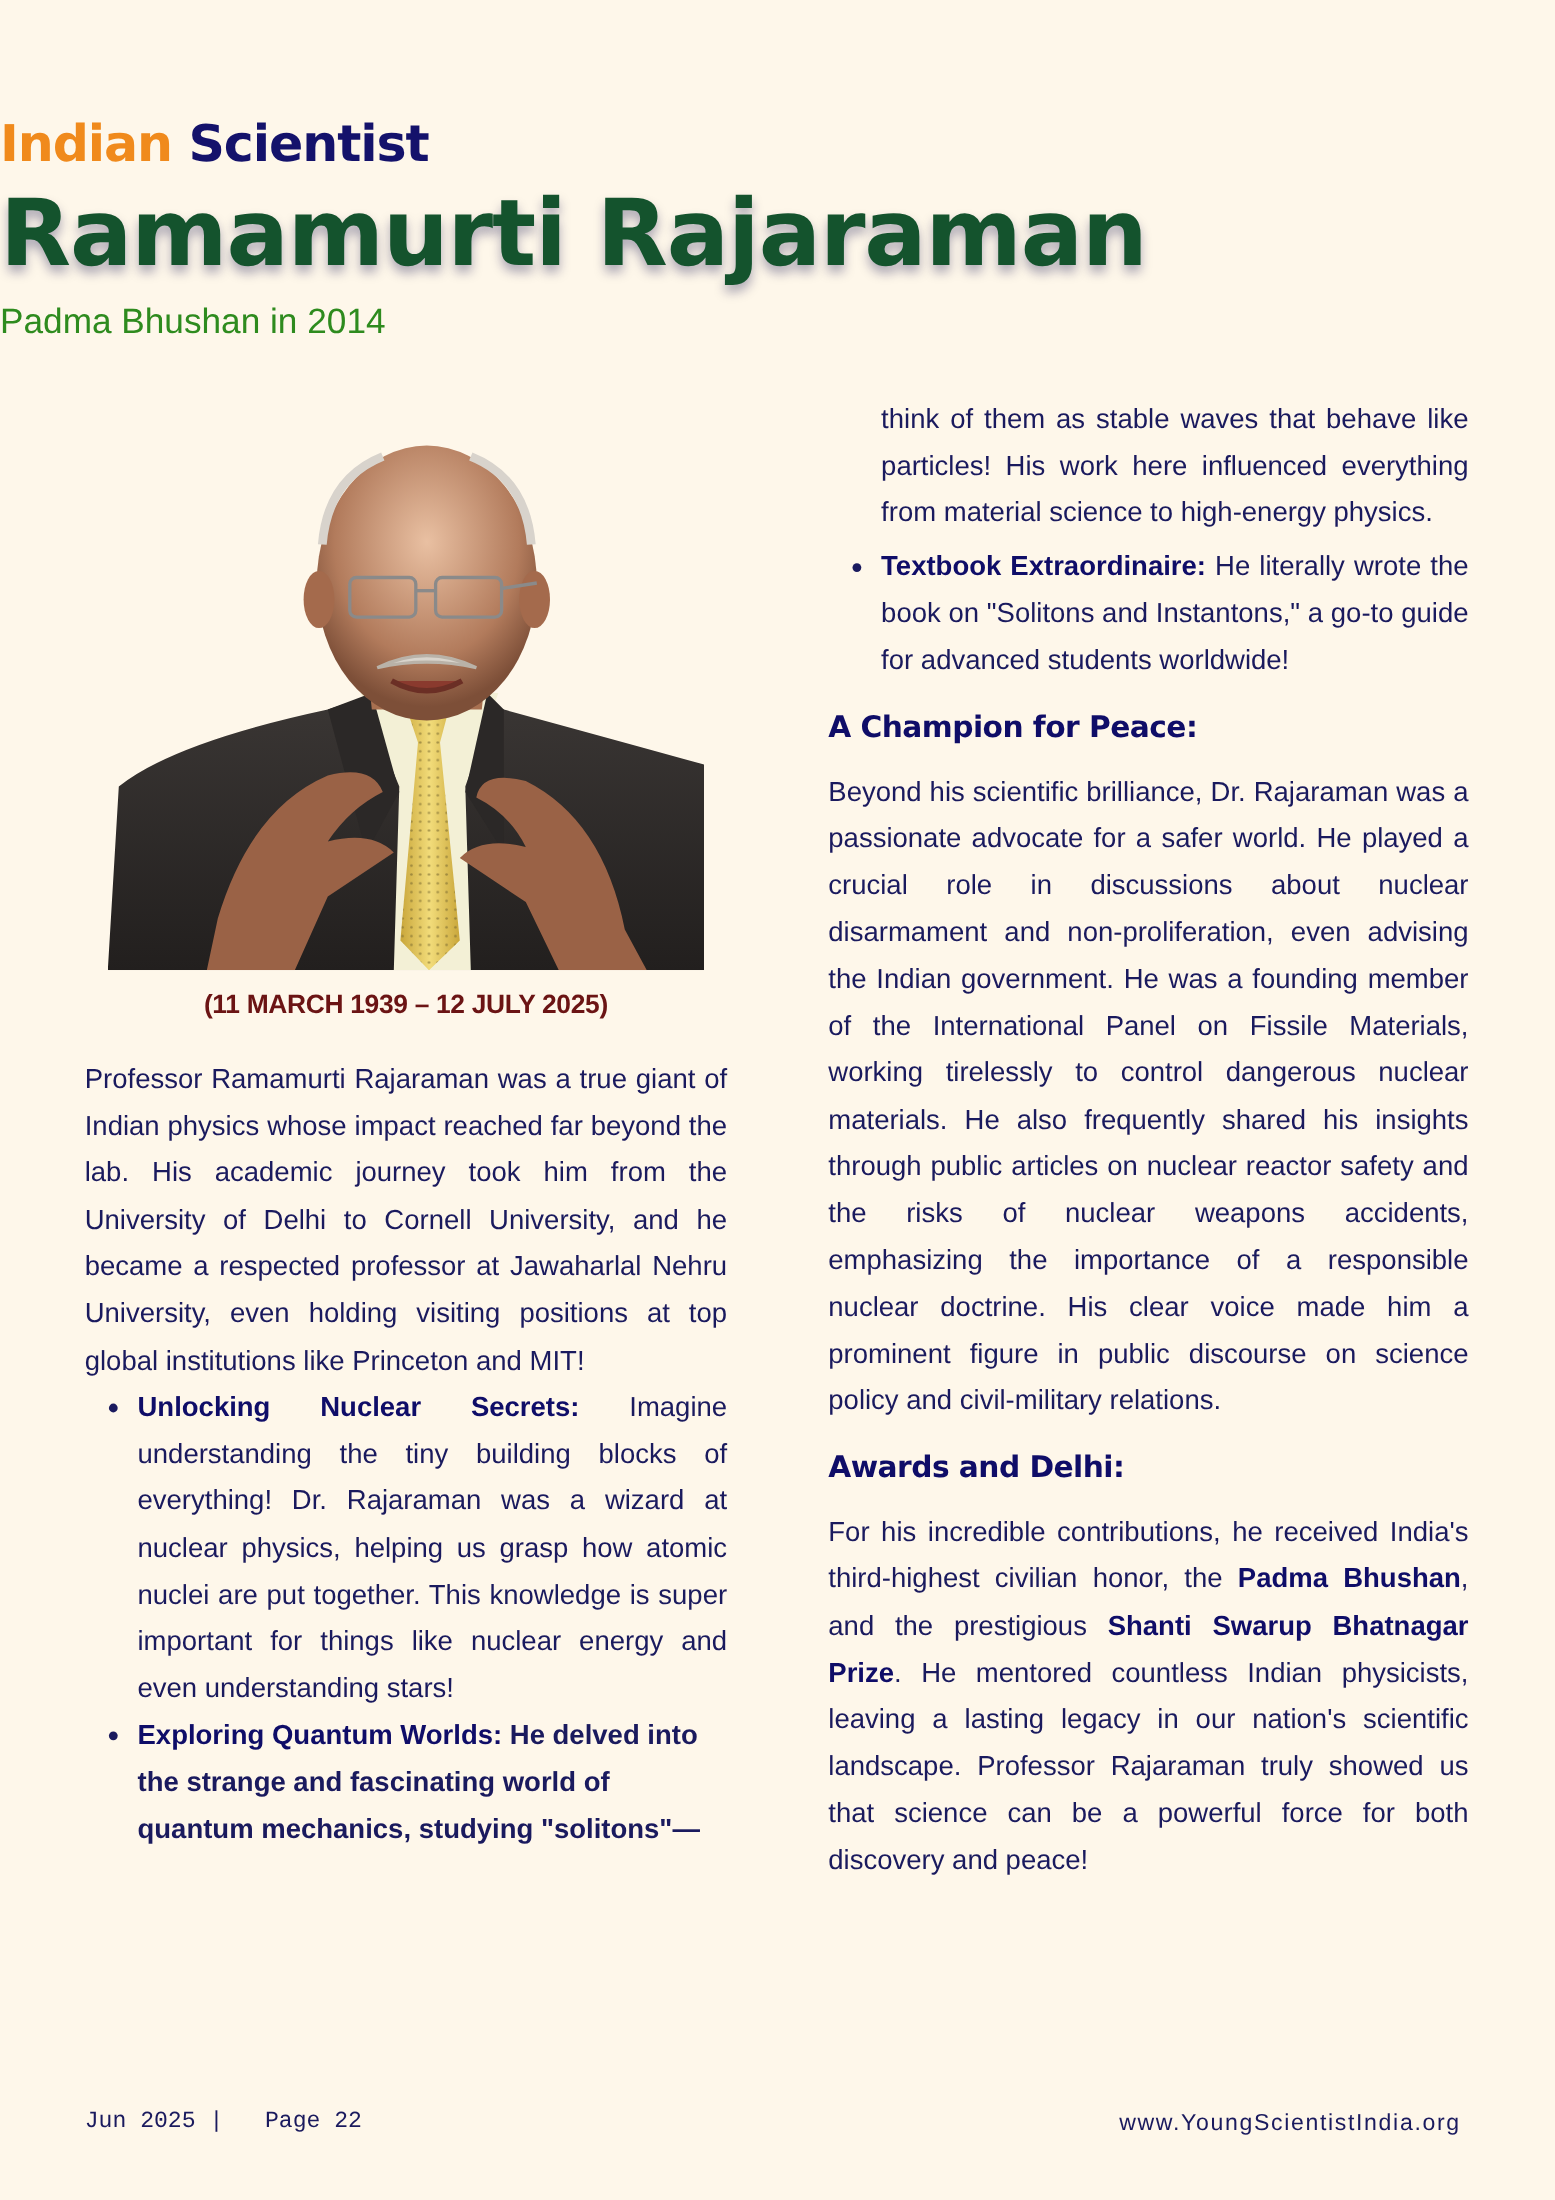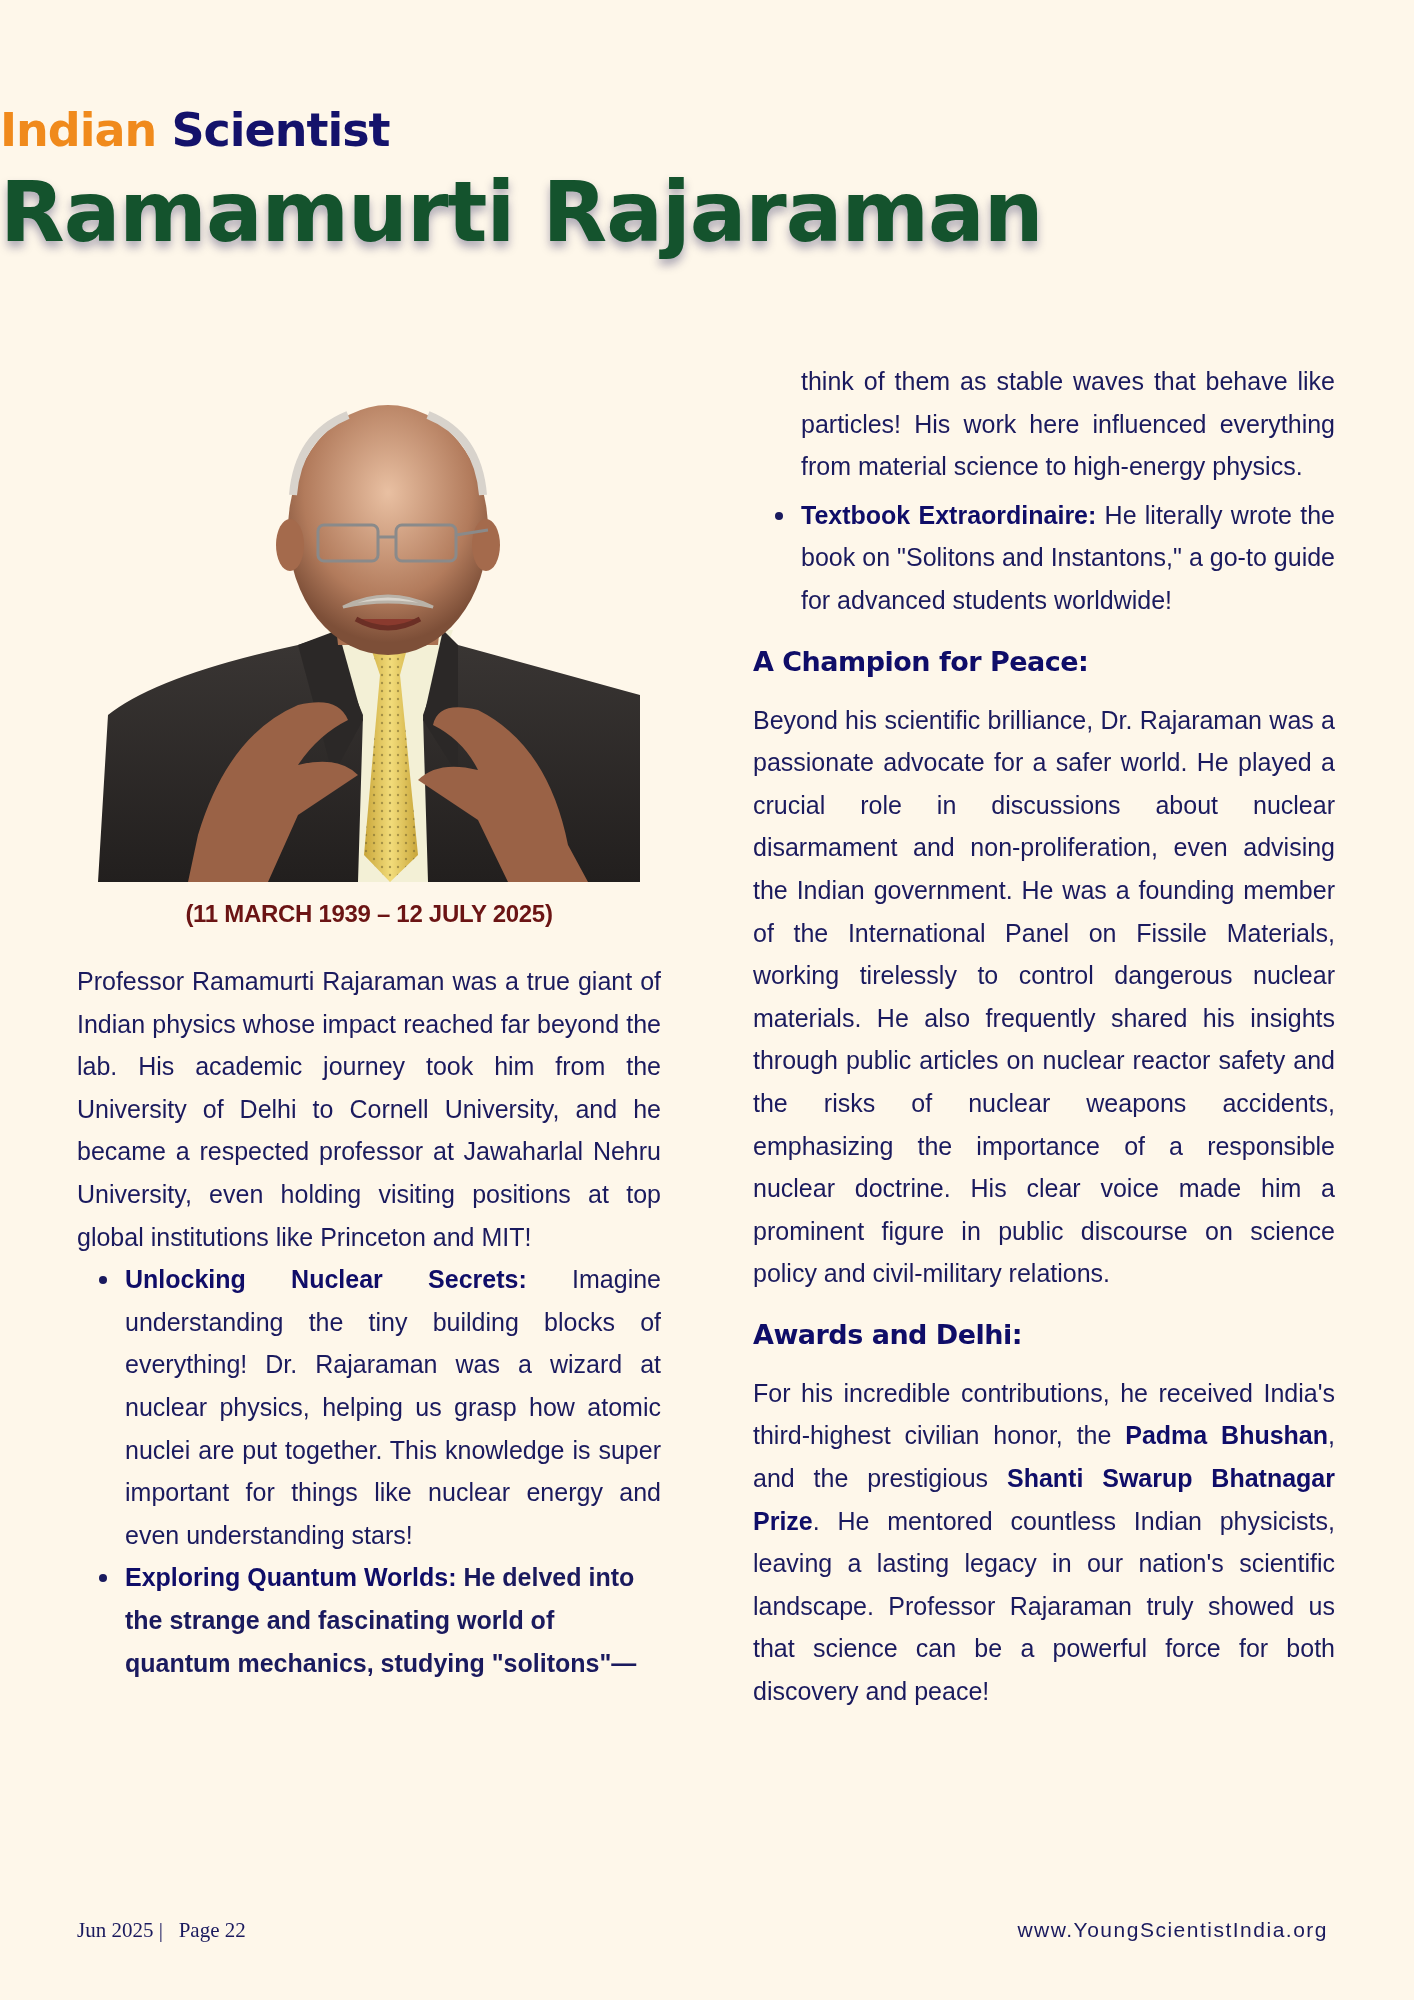--- a/index.html
+++ b/index.html
@@ -50,36 +50,37 @@
     ul.bullets { list-style: none; margin: 0; padding: 0; }
     ul.bullets li { position: relative; padding-left: 48px; }
     ul.bullets li::before {
       content: ""; position: absolute; left: 22px; top: 18px;
       width: 8px; height: 8px; border-radius: 50%; background: #1a1a5e;
     }
     .nobullet { padding-left: 48px; }
     b, strong { color: #0f0d68; }
     .footer-left {
       position: absolute; left: 77px; top: 1918px;
-      font-family: Liberation Serif, serif; font-size: 21px; color: #1a1a5e;
+      font-family: Liberation Mono, monospace; font-size: 21px; color: #1a1a5e;
     }
     .footer-right {
       position: absolute; right: 86px; top: 1918px;
       font-family: "Liberation Sans", sans-serif; font-size: 21px; color: #1a1a5e; letter-spacing: 1.5px;
     }
   </style>
 </head>
 <body>
 
 <div class="header">
   <div class="kicker">
     <span class="orange">Indian</span>
     <span class="navy">Scientist</span>
   </div>
   <div class="name">Ramamurti Rajaraman</div>
+  <div class="award-sub">Padma Bhushan in 2014</div>
 </div>
 
 <div class="photo" title="Portrait of Ramamurti Rajaraman gesturing with both hands, wearing glasses, dark suit, white shirt and yellow polka-dot tie">
   <svg viewBox="0 0 542 507" preserveAspectRatio="none">
     <defs>
       <radialGradient id="headG" cx="50%" cy="35%" r="60%">
         <stop offset="0%" stop-color="#e9c0a2"></stop>
         <stop offset="70%" stop-color="#b27b5c"></stop>
         <stop offset="100%" stop-color="#7d4f38"></stop>
       </radialGradient>

